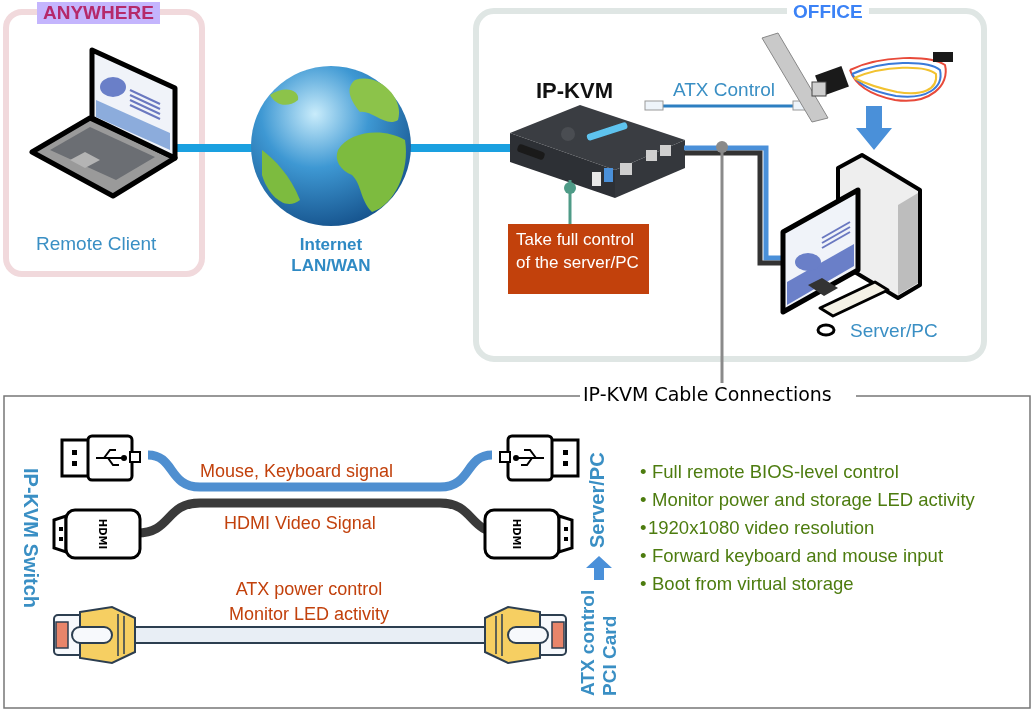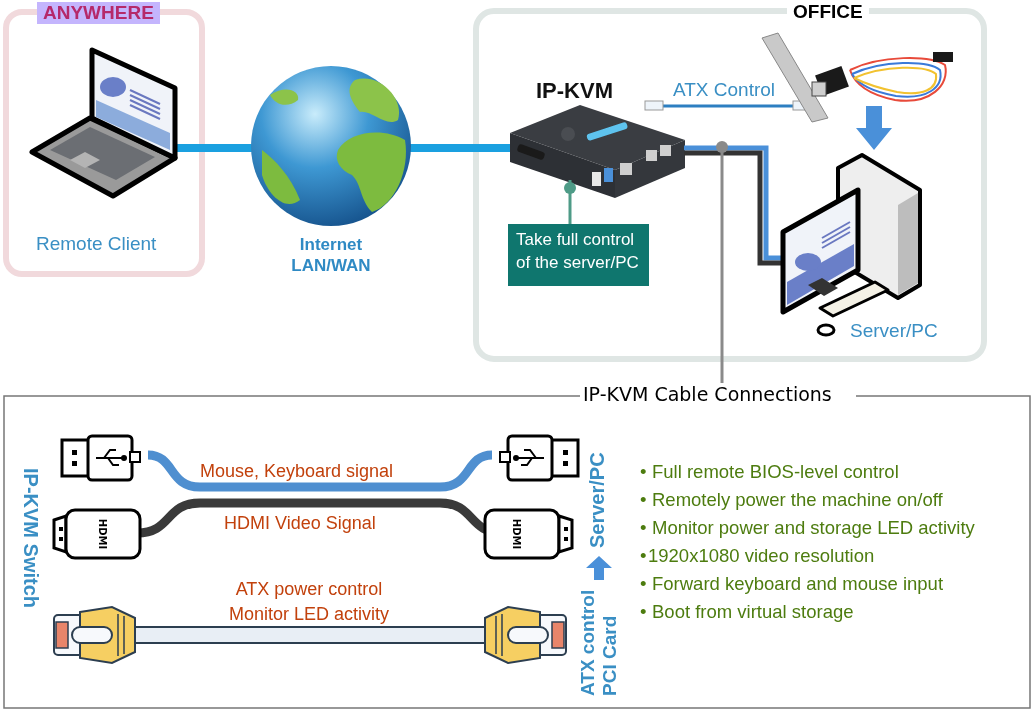--- a/index.html
+++ b/index.html
@@ -1,24 +1,24 @@
 <!DOCTYPE html>
 <html><head>
 <meta charset="utf-8">
 <style>
   html, body { margin:0; padding:0; background:#ffffff; }
   body { width:1033px; height:712px; position:relative; overflow:hidden; font-family:"Liberation Sans", sans-serif; }
   svg.stage { position:absolute; left:0; top:0; }
   .txt { position:absolute; white-space:nowrap; }
   .group-label-any { color:#b5296a; font-weight:bold; font-size:19px; background:#c4b5fd; padding:0 6px; }
-  .group-label-off { color:#000000; font-weight:bold; font-size:19px; background:#fff; padding:0 6px; }
+  .group-label-off { color:#3b82f6; font-weight:bold; font-size:19px; background:#fff; padding:0 6px; }
   .blue-txt { color:#3a8fc4; font-size:19px; }
   .blue-bold { color:#2f8ac4; font-weight:bold; font-size:17px; text-align:center; line-height:21px; }
   .kvm-title { color:#111; font-weight:bold; font-size:22px; }
-  .teal-box { background:#0f766e; color:#ffffff; font-size:17px; line-height:23px; padding:4px 10px 12px 8px; }
+  .teal-box { background:#c2410c; color:#ffffff; font-size:17px; line-height:23px; padding:4px 10px 20px 8px; }
   .cable-title { font-family:"DejaVu Sans", sans-serif; font-size:19px; color:#000000; background:#fff; padding:0 3px; }
   .cable-label { font-size:18px; color:#c2410c; text-align:center; }
   .vert { position:absolute; transform-origin:left top; transform:rotate(90deg); color:#3a8fc4; font-weight:bold; font-size:20px; white-space:nowrap; }
   .vert-up { position:absolute; transform-origin:left top; transform:rotate(-90deg); color:#3a8fc4; font-weight:bold; font-size:19px; white-space:nowrap; line-height:22px; }
   ul.features { list-style:none; margin:0; padding:0; position:absolute; left:640px; top:458px; }
   ul.features li { color:#4d7c0f; font-size:18.5px; line-height:28px; white-space:nowrap; }
   ul.features li .bullet { display:inline-block; width:12px; }
 </style>
 </head>
 <body>
@@ -217,18 +217,17 @@
 
 <div class="txt cable-label" style="left:200px; top:461px;">Mouse, Keyboard signal</div>
 <div class="txt cable-label" style="left:224px; top:513px;">HDMI Video Signal</div>
 <div class="txt cable-label" style="left:200px; top:577px; width:218px; line-height:25px;">
   <div>ATX power control</div>
   <div>Monitor LED activity</div>
 </div>
 
 <ul class="features">
   <li><span class="bullet">•</span><span>Full remote BIOS-level control</span></li>
-  <li><span class="bullet">•</span><span>Remotely power the machine on/off</span></li>
   <li><span class="bullet">•</span><span>Monitor power and storage LED activity</span></li>
   <li><span class="bullet" style="width:8px;">•</span><span>1920x1080 video resolution</span></li>
   <li><span class="bullet">•</span><span>Forward keyboard and mouse input</span></li>
   <li><span class="bullet">•</span><span>Boot from virtual storage</span></li>
 </ul>
 
 </body></html>

